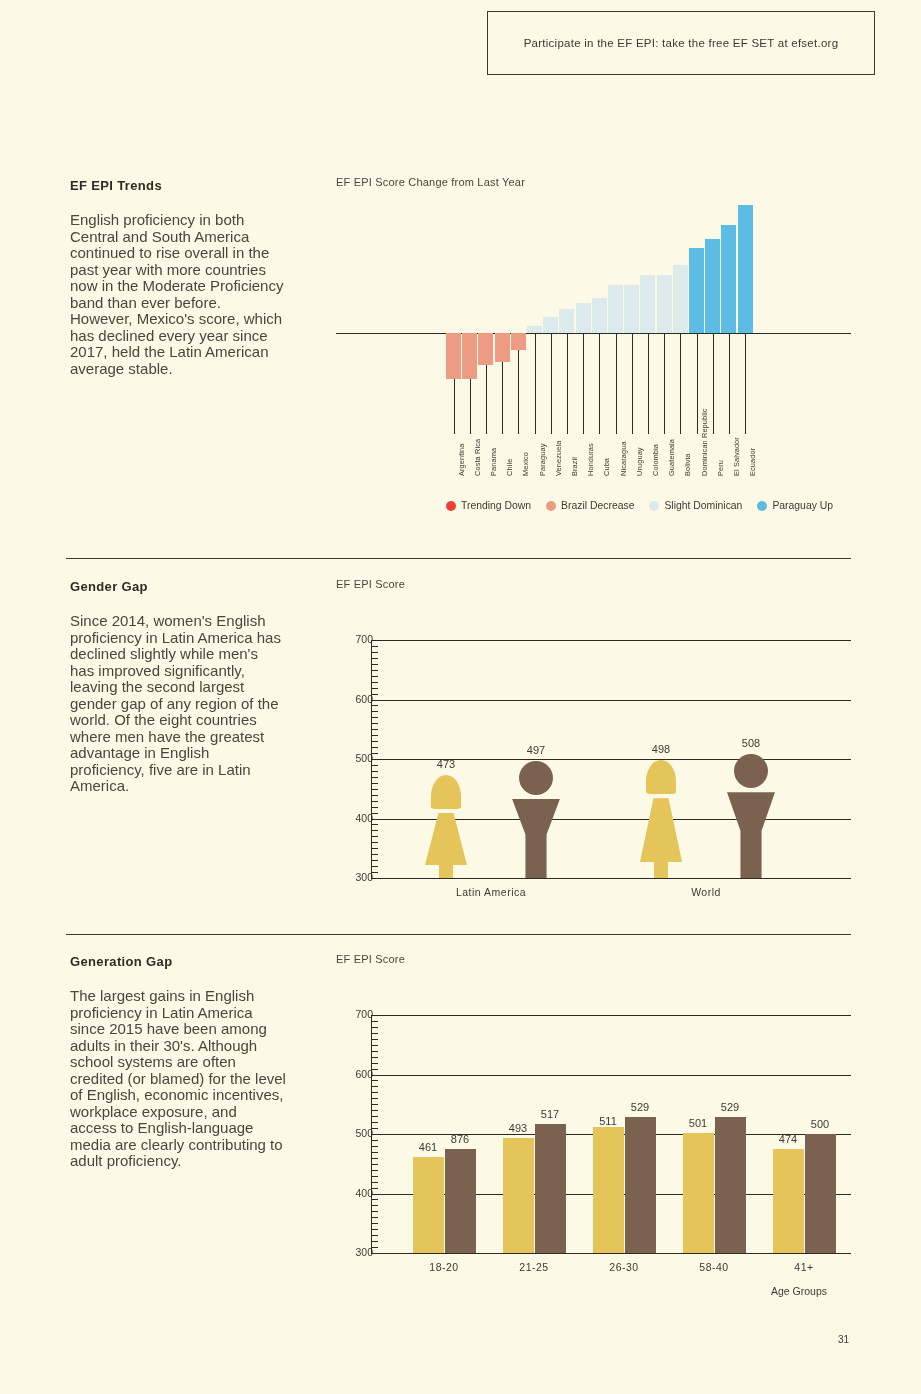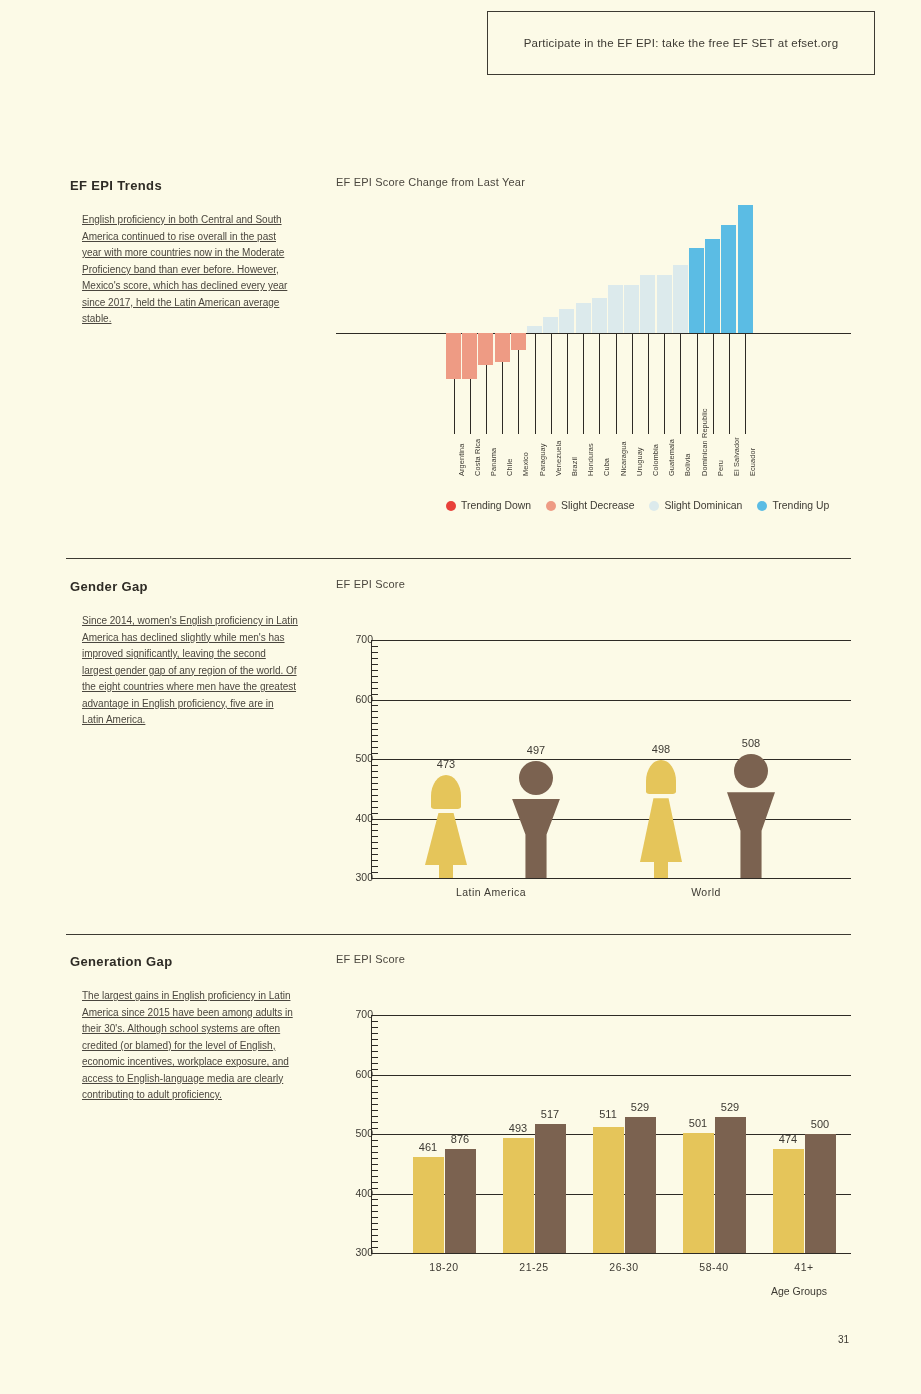--- a/index.html
+++ b/index.html
@@ -19,21 +19,21 @@
     border:1px solid #3d3a33;
     display:flex;align-items:center;justify-content:center;
     box-sizing:border-box;
   }
   .promo-text{font-size:11.5px;letter-spacing:.25px;color:#3d3a33;white-space:nowrap;}
   .divider{position:absolute;left:66px;width:785px;height:1px;background:#3d3a33;}
   .sec-title{
     position:absolute;left:70px;font-size:13px;font-weight:bold;letter-spacing:.35px;color:#2e2b25;
   }
   .sec-body{
-    position:absolute;left:82px;width:216px;font-size:10px;line-height:16.5px;color:#4a463e;text-decoration:underline;
+    position:absolute;left:70px;width:216px;font-size:15px;line-height:16.5px;color:#4a463e;
   }
   .chart-label{
     position:absolute;font-size:11px;color:#4a463e;letter-spacing:.2px;
   }
 
   
   #trends-chart{position:absolute;left:336px;top:196px;width:515px;height:300px;}
   .zero-line{position:absolute;left:0;top:137px;width:515px;height:1px;background:#2e2b25;}
   .tbar{position:absolute;width:15px;}
   .tick-line{position:absolute;width:1px;background:#2e2b25;}
@@ -155,29 +155,29 @@
       </div>
   </div>
 
   <div id="trends-legend">
       <div class="lg-item">
         <span class="lg-dot" style="background: rgb(232, 65, 58);"></span>
         <span class="lg-text">Trending Down</span>
       </div>
       <div class="lg-item">
         <span class="lg-dot" style="background: rgb(238, 155, 132);"></span>
-        <span class="lg-text">Slight Decrease</span>
+        <span class="lg-text">Brazil Decrease</span>
       </div>
       <div class="lg-item">
         <span class="lg-dot" style="background: rgb(220, 234, 236);"></span>
         <span class="lg-text">Slight Dominican</span>
       </div>
       <div class="lg-item">
         <span class="lg-dot" style="background: rgb(91, 188, 228);"></span>
-        <span class="lg-text">Trending Up</span>
+        <span class="lg-text">Paraguay Up</span>
       </div>
     </div>
 
   <div class="divider" style="top:558px"></div>
   <div class="sec-title" style="top:579px">Gender Gap</div>
   <div class="sec-body" style="top:613px">Since 2014, women's English proficiency in Latin America has declined slightly while men's has improved significantly, leaving the second largest gender gap of any region of the world. Of the eight countries where men have the greatest advantage in English proficiency, five are in Latin America.</div>
   <div class="chart-label" style="left:336px;top:578px">EF EPI Score</div>
 
   <div class="plot" id="gender-plot" style="left:336px;top:612px;width:515px;height:270px;">
       <div class="grid-line" style="left: 45px; top: 266px; width: 470px;"></div>
@@ -324,21 +324,21 @@
       <div class="val-label" style="left: 72px; top: 154.205px; width: 40px;">461</div>
       <div class="gbar" style="background: rgb(123, 98, 80); left: 108.5px; width: 31px; top: 161.875px; height: 104.125px;"></div>
       <div class="val-label" style="left: 104px; top: 145.875px; width: 40px;">876</div>
       <div class="cat-label" style="left: 58px; top: 274px; width: 100px;">18-20</div>
       <div class="gbar" style="background: rgb(229, 197, 90); left: 166.5px; width: 31px; top: 151.165px; height: 114.835px;"></div>
       <div class="val-label" style="left: 162px; top: 135.165px; width: 40px;">493</div>
       <div class="gbar" style="background: rgb(123, 98, 80); left: 198.5px; width: 31px; top: 136.885px; height: 129.115px;"></div>
       <div class="val-label" style="left: 194px; top: 120.885px; width: 40px;">517</div>
       <div class="cat-label" style="left: 148px; top: 274px; width: 100px;">21-25</div>
       <div class="gbar" style="background: rgb(229, 197, 90); left: 256.5px; width: 31px; top: 140.455px; height: 125.545px;"></div>
-      <div class="val-label" style="left: 252px; top: 121px; width: 40px;">511</div>
+      <div class="val-label" style="left: 252px; top: 128px; width: 40px;">511</div>
       <div class="gbar" style="background: rgb(123, 98, 80); left: 288.5px; width: 31px; top: 129.745px; height: 136.255px;"></div>
       <div class="val-label" style="left: 284px; top: 113.745px; width: 40px;">529</div>
       <div class="cat-label" style="left: 238px; top: 274px; width: 100px;">26-30</div>
       <div class="gbar" style="background: rgb(229, 197, 90); left: 346.5px; width: 31px; top: 146.405px; height: 119.595px;"></div>
       <div class="val-label" style="left: 342px; top: 130.405px; width: 40px;">501</div>
       <div class="gbar" style="background: rgb(123, 98, 80); left: 378.5px; width: 31px; top: 129.745px; height: 136.255px;"></div>
       <div class="val-label" style="left: 374px; top: 113.745px; width: 40px;">529</div>
       <div class="cat-label" style="left: 328px; top: 274px; width: 100px;">58-40</div>
       <div class="gbar" style="background: rgb(229, 197, 90); left: 436.5px; width: 31px; top: 162.47px; height: 103.53px;"></div>
       <div class="val-label" style="left: 432px; top: 146.47px; width: 40px;">474</div>

